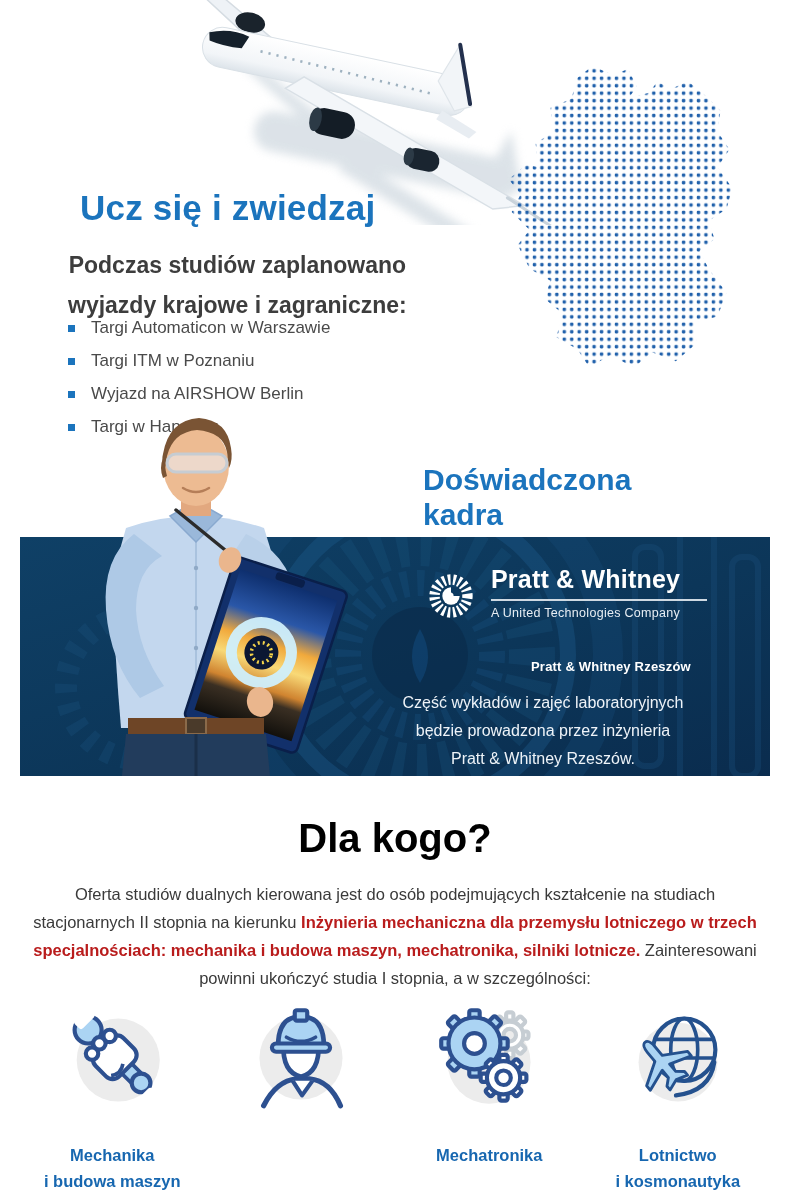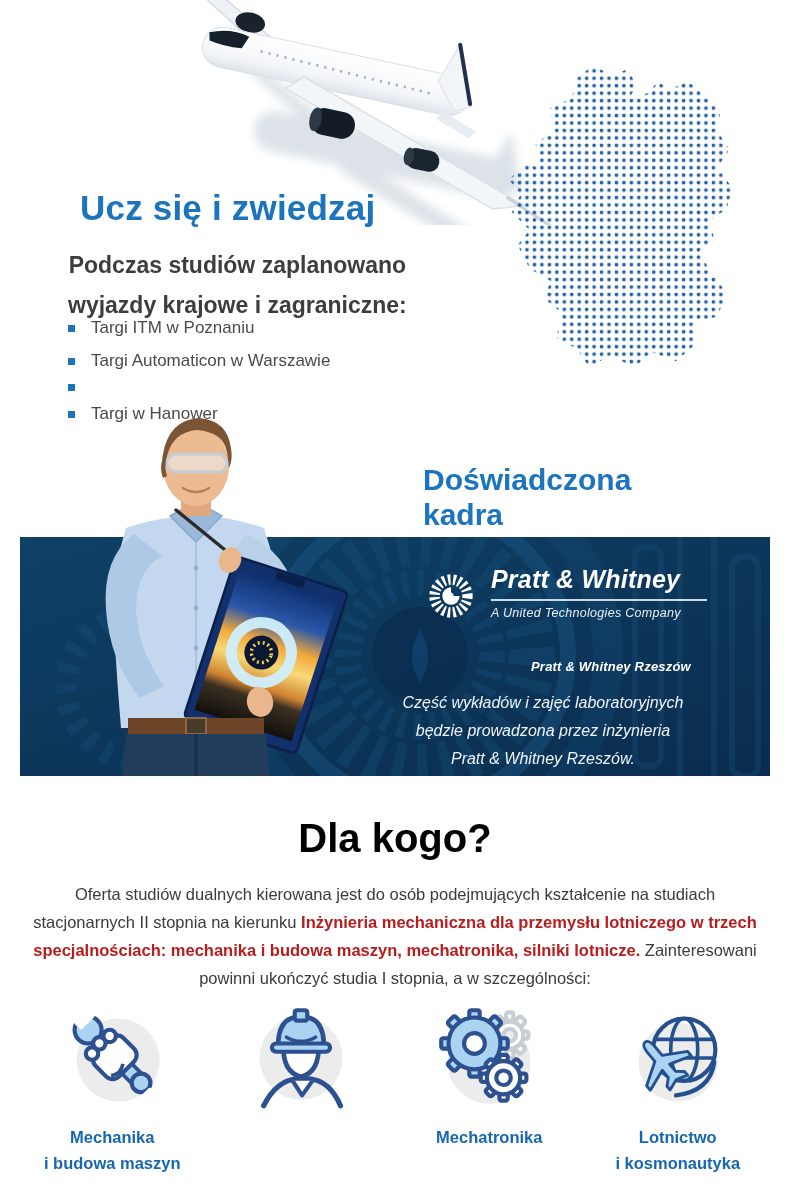--- a/index.html
+++ b/index.html
@@ -29,21 +29,21 @@
   }
   .sq{width:7px;height:7px;background:#1b74bd;margin-right:16px;flex:0 0 auto;}
   
   .staff-title{
     position:absolute;left:423px;top:462px;margin:0;
     font-size:30px;font-weight:800;color:#1b74bd;line-height:1.17;
   }
   
   .banner{
     position:absolute;left:20px;top:537px;width:750px;height:239px;
-    background:#be185d;overflow:hidden;font-style:italic;
+    background:#be185d;overflow:hidden;
   }
   .banner-bg{position:absolute;left:0;top:0;width:750px;height:239px;}
   .logo-row{position:absolute;left:405px;top:30px;display:flex;align-items:flex-start;}
   .logo-mark{width:52px;height:58px;margin-right:14px;}
   .logo-name{font-size:25px;font-weight:800;color:#ffffff;letter-spacing:.2px;line-height:1;}
   .logo-divider{width:216px;height:1.5px;background:#cfd9e2;margin:7px 0 5px 0;}
   .logo-tagline{font-size:12.5px;color:#e8eef4;letter-spacing:.3px;}
   .subsidiary{
     position:absolute;left:471px;top:122px;
     font-size:13px;font-weight:700;color:#ffffff;letter-spacing:.2px;padding-left:40px;
@@ -63,21 +63,21 @@
     position:absolute;left:28px;top:880px;width:734px;margin:0;text-align:center;
     font-size:16.5px;color:#3a3a3a;line-height:1.7;font-weight:400;
   }
   .hl{color:#b91c1c;font-weight:700;}
   .spec-row{
     position:absolute;left:18px;top:1004px;width:754px;display:flex;
   }
   .spec{flex:1 1 0;display:flex;flex-direction:column;align-items:center;}
   .spec-icon{width:112px;height:108px;}
   .spec-label{
-    margin-top:12px;text-align:center;
+    margin-top:30px;text-align:center;
     font-size:16.5px;font-weight:700;color:#1767b0;line-height:1.6;
   }
 </style>
 </head>
 <body>
 
 <div class="page">
 
   <div class="plane">
     <svg viewBox="0 0 470 225" width="470" height="225">
@@ -137,28 +137,29 @@
     </svg>
   </div>
 
   <h1 class="travel-title">Ucz się i zwiedzaj</h1>
 
   <p class="travel-intro"><span>Podczas studiów zaplanowano</span><br><span>wyjazdy krajowe i zagraniczne:</span></p>
 
   <ul class="trip-list">
     <li>
         <span class="sq"></span>
+        <span>Targi Automaticon w Warszawie</span>
+      </li>
+    <li>
+        <span class="sq"></span>
         <span>Targi ITM w Poznaniu</span>
       </li>
     <li>
         <span class="sq"></span>
-        <span>Targi Automaticon w Warszawie</span>
-      </li>
-    <li>
-        <span class="sq"></span>
+        <span>Wyjazd na AIRSHOW Berlin</span>
       </li>
     <li>
         <span class="sq"></span>
         <span>Targi w Hanower</span>
       </li>
   </ul>
 
   <h2 class="staff-title"><span>Doświadczona</span><br><span>kadra</span></h2>
 
   <div class="banner">

